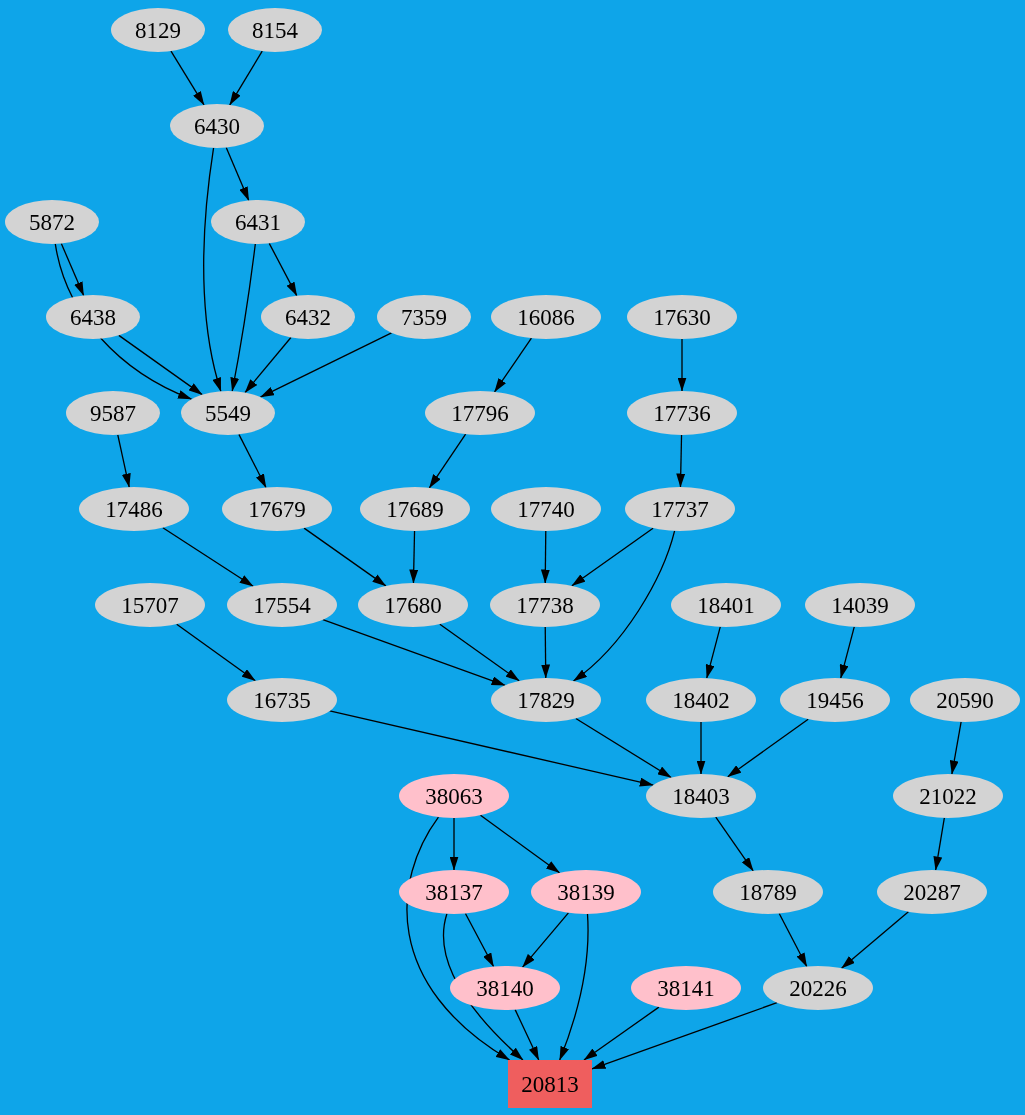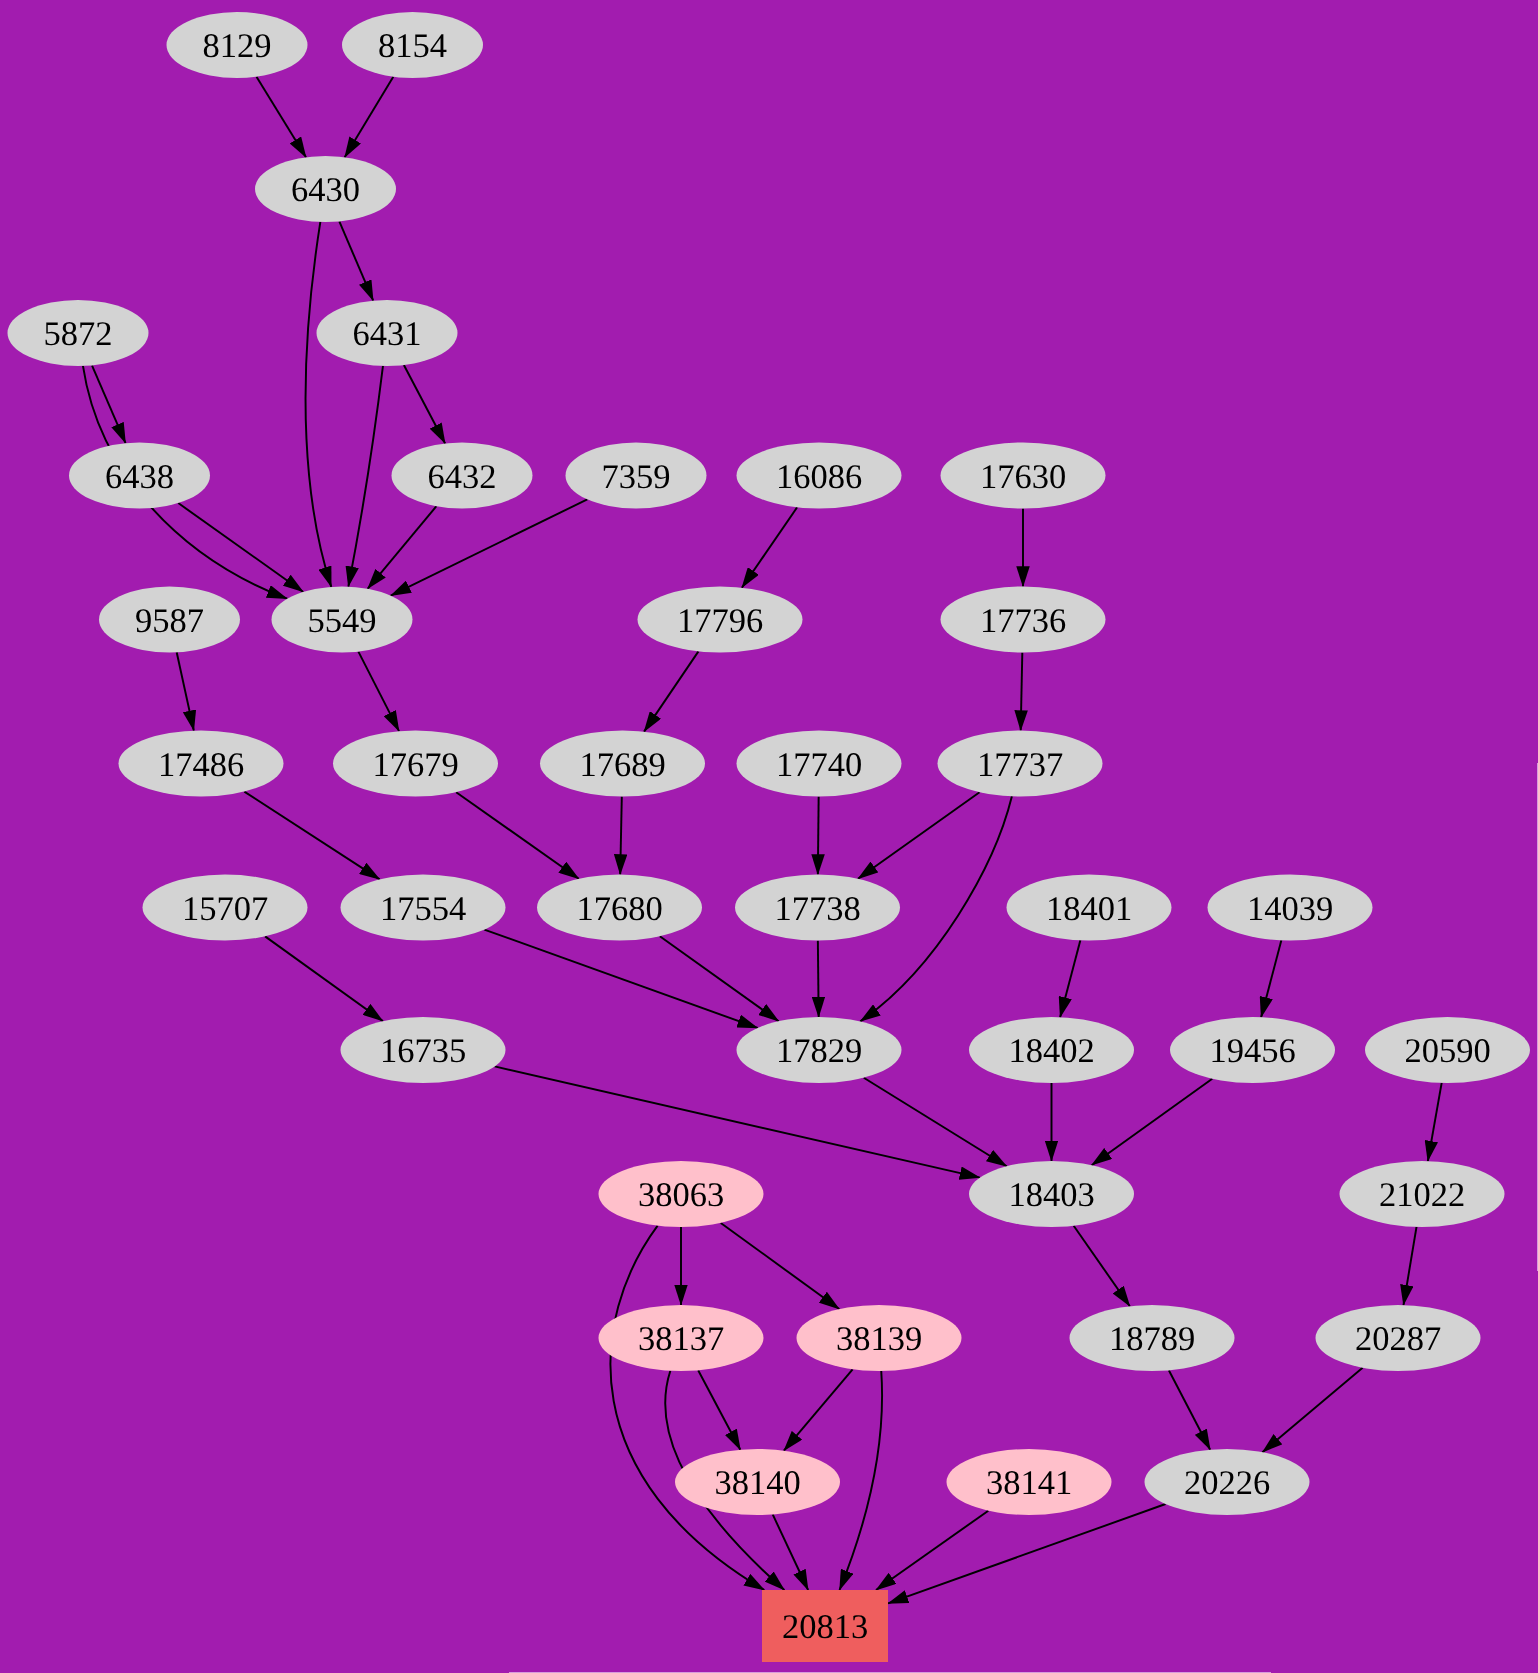--- a/index.html
+++ b/index.html
@@ -8,21 +8,21 @@
     background: #ffffff;
     width: 1025px;
     height: 1115px;
     overflow: hidden;
     font-family: "Liberation Serif", "DejaVu Serif", serif;
   }
   .canvas {
     position: relative;
     width: 1025px;
     height: 1115px;
-    background: #a21caf;
+    background: #0ea5e9;
   }
   svg { display: block; }
   .edge-path {
     fill: none;
     stroke-width: 1.3px;
   }
   .node-label {
     font-family: "Liberation Serif", "DejaVu Serif", serif;
     font-size: 23px;
     text-anchor: middle;

